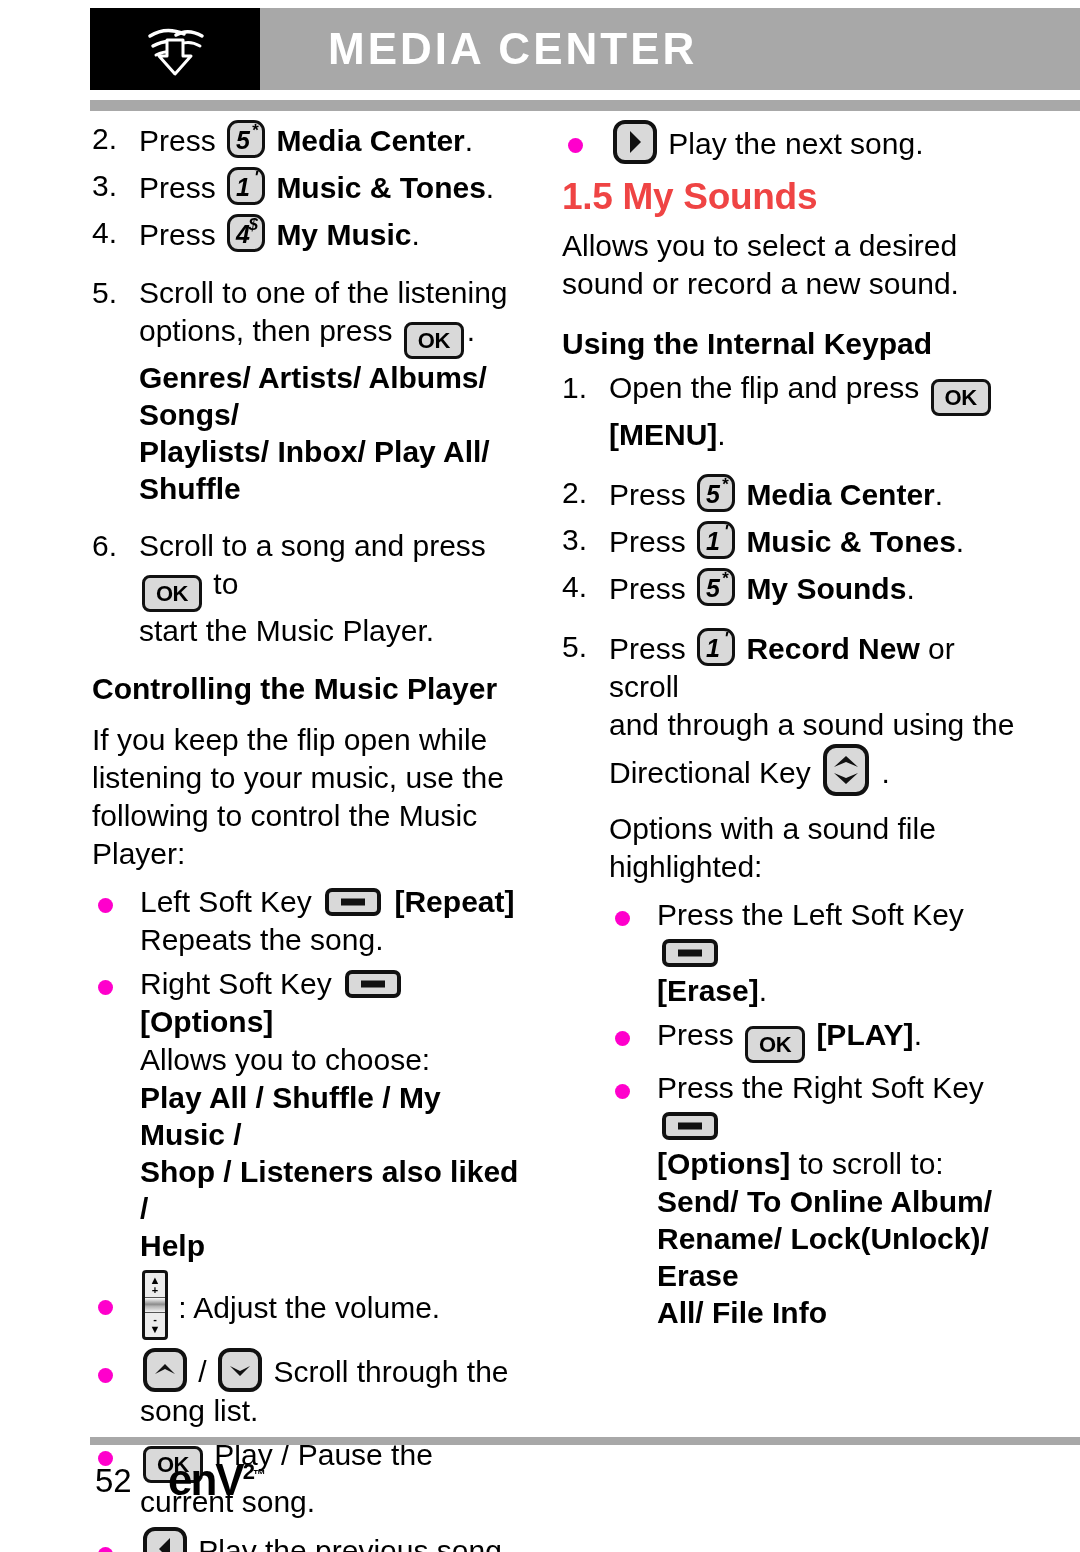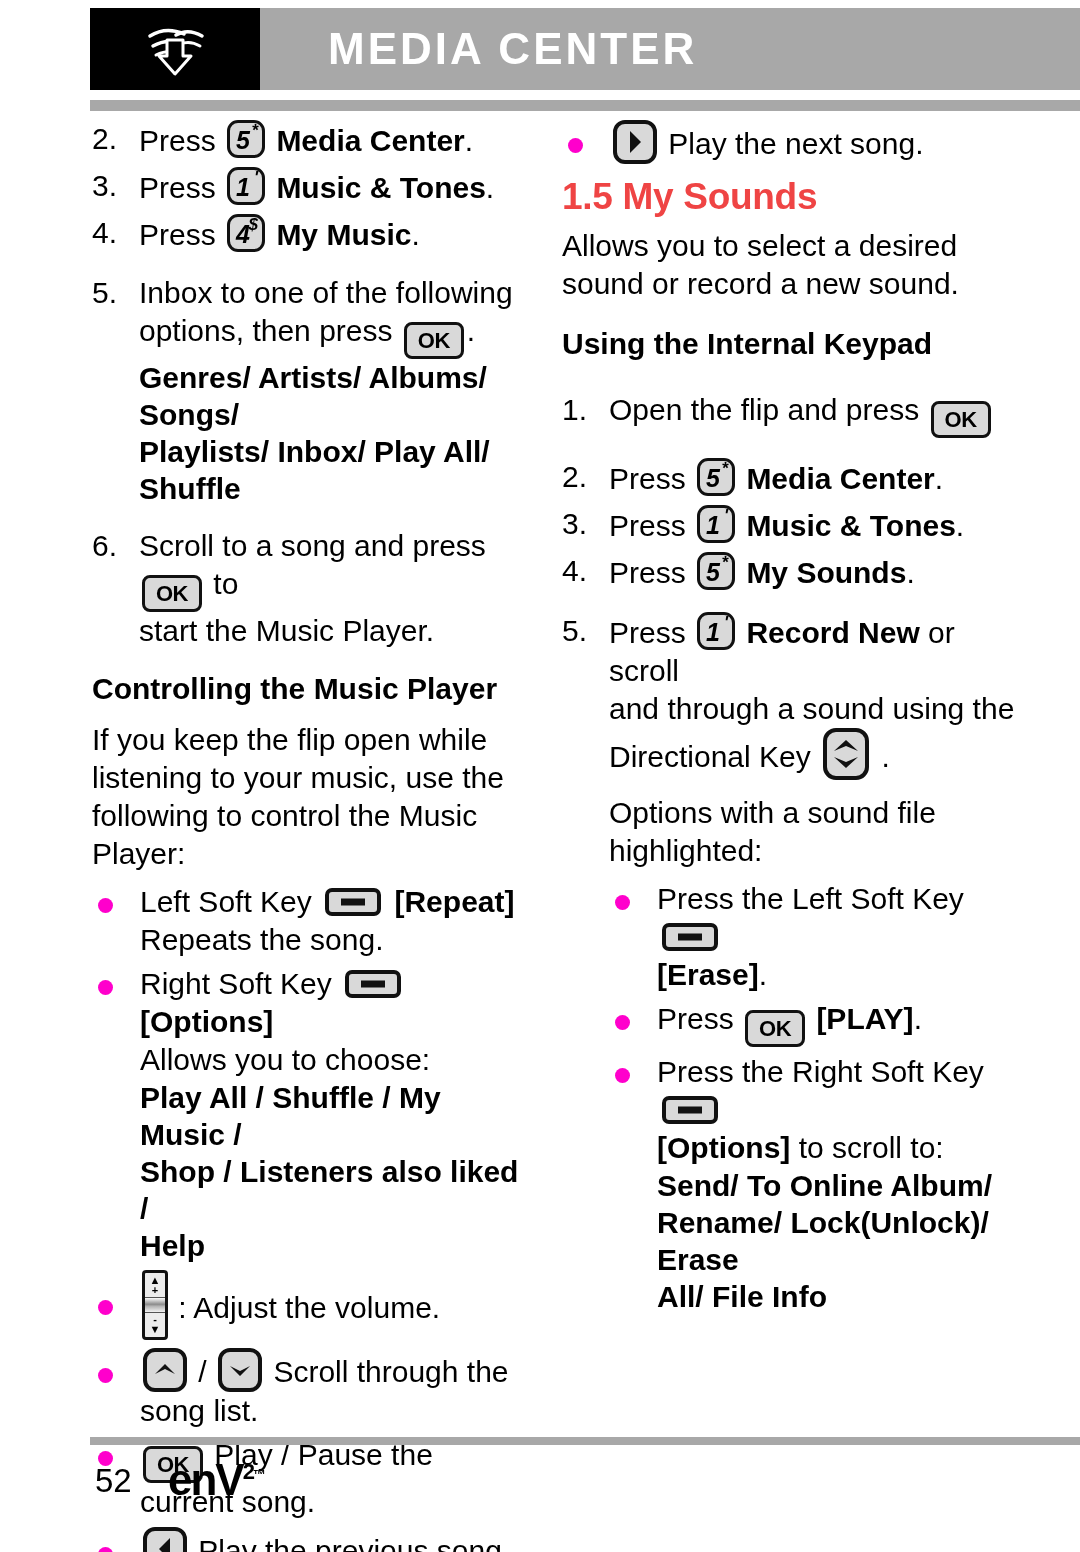--- a/index.html
+++ b/index.html
@@ -247,21 +247,21 @@
       <span class="kd">4</span>
       <span class="ks">$</span>
     </span>
     <span class="b">My Music</span><span>.</span>
   </div>
 
   <div class="gap-s"></div>
 
   <div class="num-item">
     <span class="num">5.</span>
-    <div>Inbox to one of the following</div>
+    <div>Scroll to one of the listening</div>
     <div>
       <span>options, then press</span>
       <span class="ok-key">OK</span><span>.</span>
     </div>
     <div class="b tight">Genres/ Artists/ Albums/ Songs/</div>
     <div class="b tight">Playlists/ Inbox/ Play All/ Shuffle</div>
   </div>
 
   <div class="gap-s"></div>
 
@@ -353,27 +353,30 @@
           <path d="M13 7 L13 29 L24 18 Z" fill="#111"></path>
         </svg>
     </span>
     <span>Play the next song.</span>
   </div>
 
   <div class="magenta-h">1.5 My Sounds</div>
 
   <div class="para">Allows you to select a desired sound or record a new sound.</div>
 
-  <div class="sec-h" style="margin-top:22px;margin-bottom:28px;">Using the Internal Keypad</div>
+  <div class="sec-h" style="margin-top:22px;margin-bottom:6px;">Using the Internal Keypad</div>
 
   <div class="num-item">
     <span class="num">1.</span>
     <div>
       <span>Open the flip and press</span>
       <span class="ok-key">OK</span>
+    </div>
+    <div>
+      <span class="b">[MENU]</span><span>.</span>
     </div>
   </div>
 
   <div class="gap-s"></div>
 
   <div class="num-item">
     <span class="num">2.</span>
     <span>Press</span>
     <span class="ikey">
       <span class="kd">5</span>

